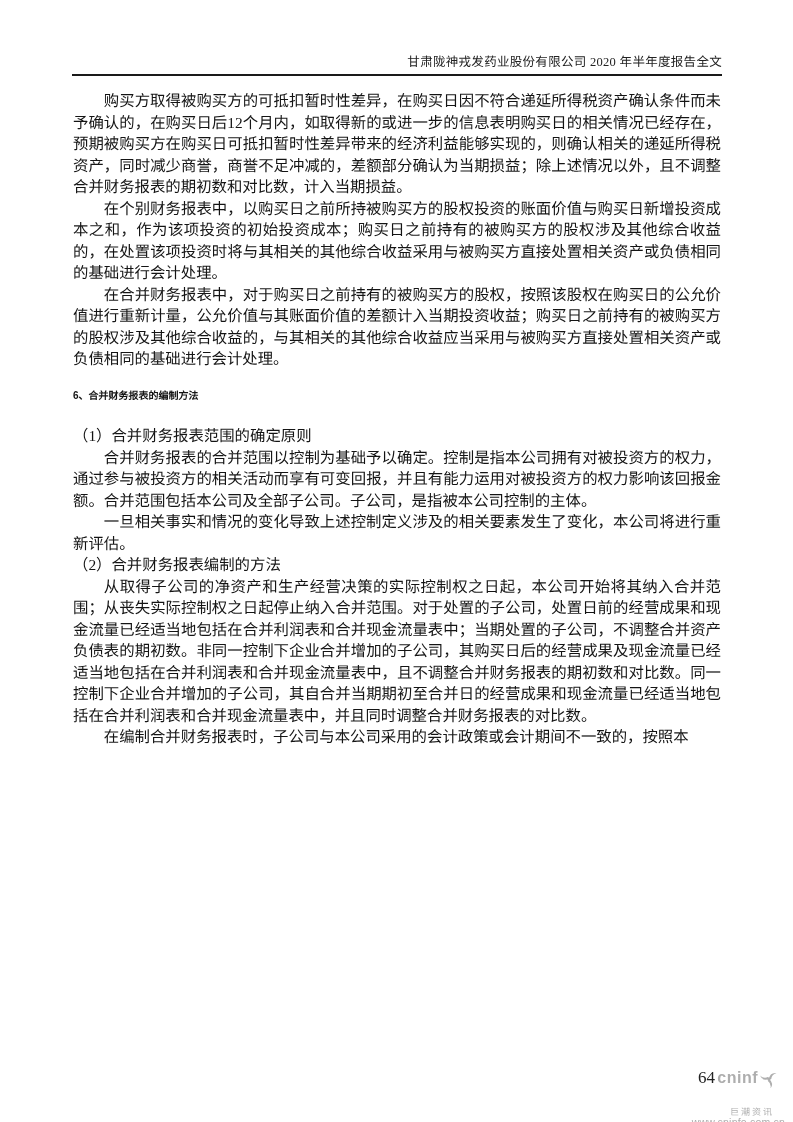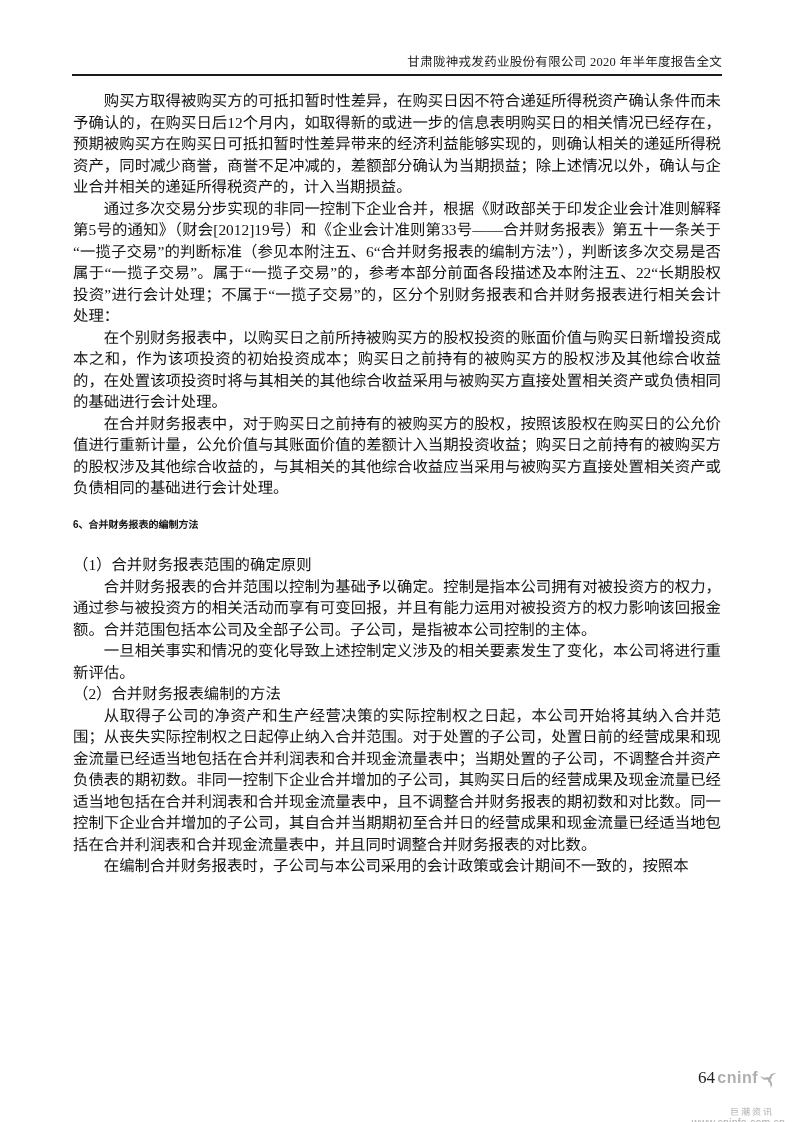--- a/index.html
+++ b/index.html
@@ -98,22 +98,21 @@
 </head>
 <body>
 
 <div class="page">
 
   <header class="page-header">
     <div class="header-title">甘肃陇神戎发药业股份有限公司 2020 年半年度报告全文</div>
   </header>
 
   <main class="doc-body">
-    <p class="para-indent">购买方取得被购买方的可抵扣暂时性差异，在购买日因不符合递延所得税资产确认条件而未予确认的，在购买日后12个月内，如取得新的或进一步的信息表明购买日的相关情况已经存在，预期被购买方在购买日可抵扣暂时性差异带来的经济利益能够实现的，则确认相关的递延所得税资产，同时减少商誉，商誉不足冲减的，差额部分确认为当期损益；除上述情况以外，确认与企业合并相关的递延所得税资产的，计入当期损益。</p>
-    <p class="para-indent">通过多次交易分步实现的非同一控制下企业合并，根据《财政部关于印发企业会计准则解释第5号的通知》（财会[2012]19号）和《企业会计准则第33号——合并财务报表》第五十一条关于“一揽子交易”的判断标准（参见本附注五、6“合并财务报表的编制方法”），判断该多次交易是否属于“一揽子交易”。属于“一揽子交易”的，参考本部分前面各段描述及本附注五、22“长期股权投资”进行会计处理；不属于“一揽子交易”的，区分个别财务报表和合并财务报表进行相关会计处理：</p>
+    <p class="para-indent">购买方取得被购买方的可抵扣暂时性差异，在购买日因不符合递延所得税资产确认条件而未予确认的，在购买日后12个月内，如取得新的或进一步的信息表明购买日的相关情况已经存在，预期被购买方在购买日可抵扣暂时性差异带来的经济利益能够实现的，则确认相关的递延所得税资产，同时减少商誉，商誉不足冲减的，差额部分确认为当期损益；除上述情况以外，且不调整合并财务报表的期初数和对比数，计入当期损益。</p>
     <p class="para-indent">在个别财务报表中，以购买日之前所持被购买方的股权投资的账面价值与购买日新增投资成本之和，作为该项投资的初始投资成本；购买日之前持有的被购买方的股权涉及其他综合收益的，在处置该项投资时将与其相关的其他综合收益采用与被购买方直接处置相关资产或负债相同的基础进行会计处理。</p>
     <p class="para-indent">在合并财务报表中，对于购买日之前持有的被购买方的股权，按照该股权在购买日的公允价值进行重新计量，公允价值与其账面价值的差额计入当期投资收益；购买日之前持有的被购买方的股权涉及其他综合收益的，与其相关的其他综合收益应当采用与被购买方直接处置相关资产或负债相同的基础进行会计处理。</p>
     <p class="block-heading">6、合并财务报表的编制方法</p>
     <p class="block-subheading">（1）合并财务报表范围的确定原则</p>
     <p class="para-indent">合并财务报表的合并范围以控制为基础予以确定。控制是指本公司拥有对被投资方的权力，通过参与被投资方的相关活动而享有可变回报，并且有能力运用对被投资方的权力影响该回报金额。合并范围包括本公司及全部子公司。子公司，是指被本公司控制的主体。</p>
     <p class="para-indent">一旦相关事实和情况的变化导致上述控制定义涉及的相关要素发生了变化，本公司将进行重新评估。</p>
     <p class="block-subheading">（2）合并财务报表编制的方法</p>
     <p class="para-indent">从取得子公司的净资产和生产经营决策的实际控制权之日起，本公司开始将其纳入合并范围；从丧失实际控制权之日起停止纳入合并范围。对于处置的子公司，处置日前的经营成果和现金流量已经适当地包括在合并利润表和合并现金流量表中；当期处置的子公司，不调整合并资产负债表的期初数。非同一控制下企业合并增加的子公司，其购买日后的经营成果及现金流量已经适当地包括在合并利润表和合并现金流量表中，且不调整合并财务报表的期初数和对比数。同一控制下企业合并增加的子公司，其自合并当期期初至合并日的经营成果和现金流量已经适当地包括在合并利润表和合并现金流量表中，并且同时调整合并财务报表的对比数。</p>
     <p class="para-indent">在编制合并财务报表时，子公司与本公司采用的会计政策或会计期间不一致的，按照本</p>
   </main>

